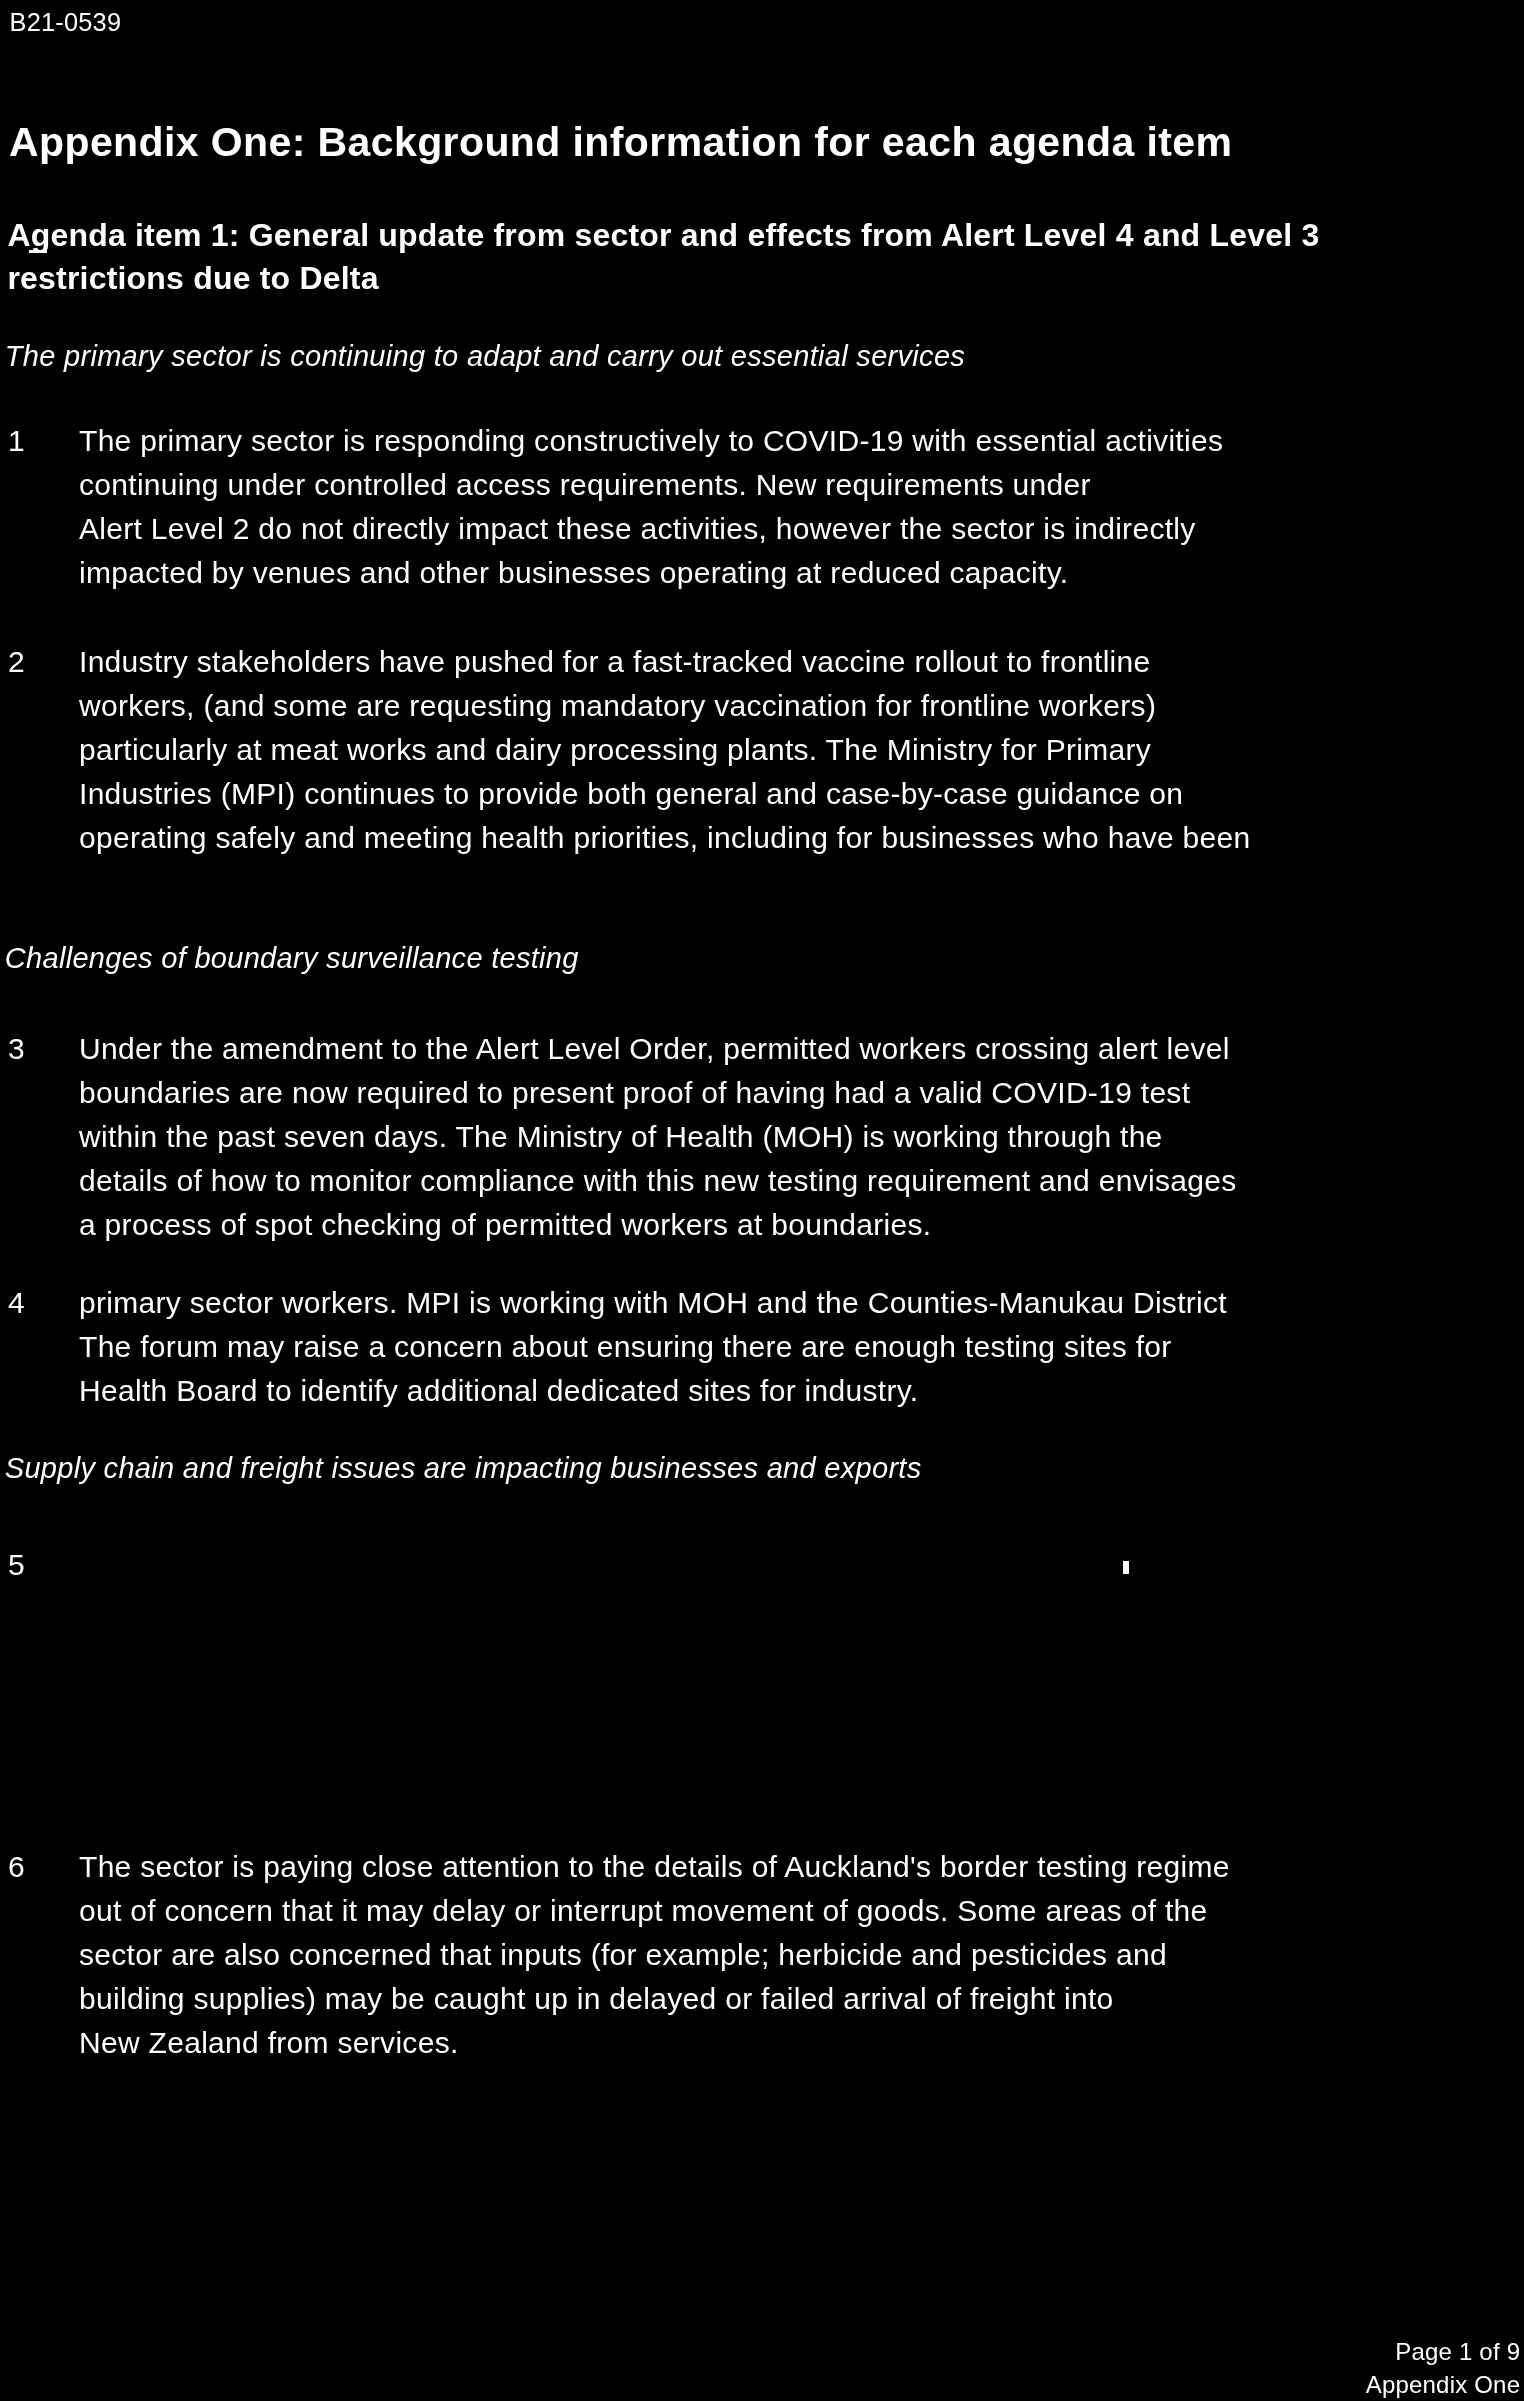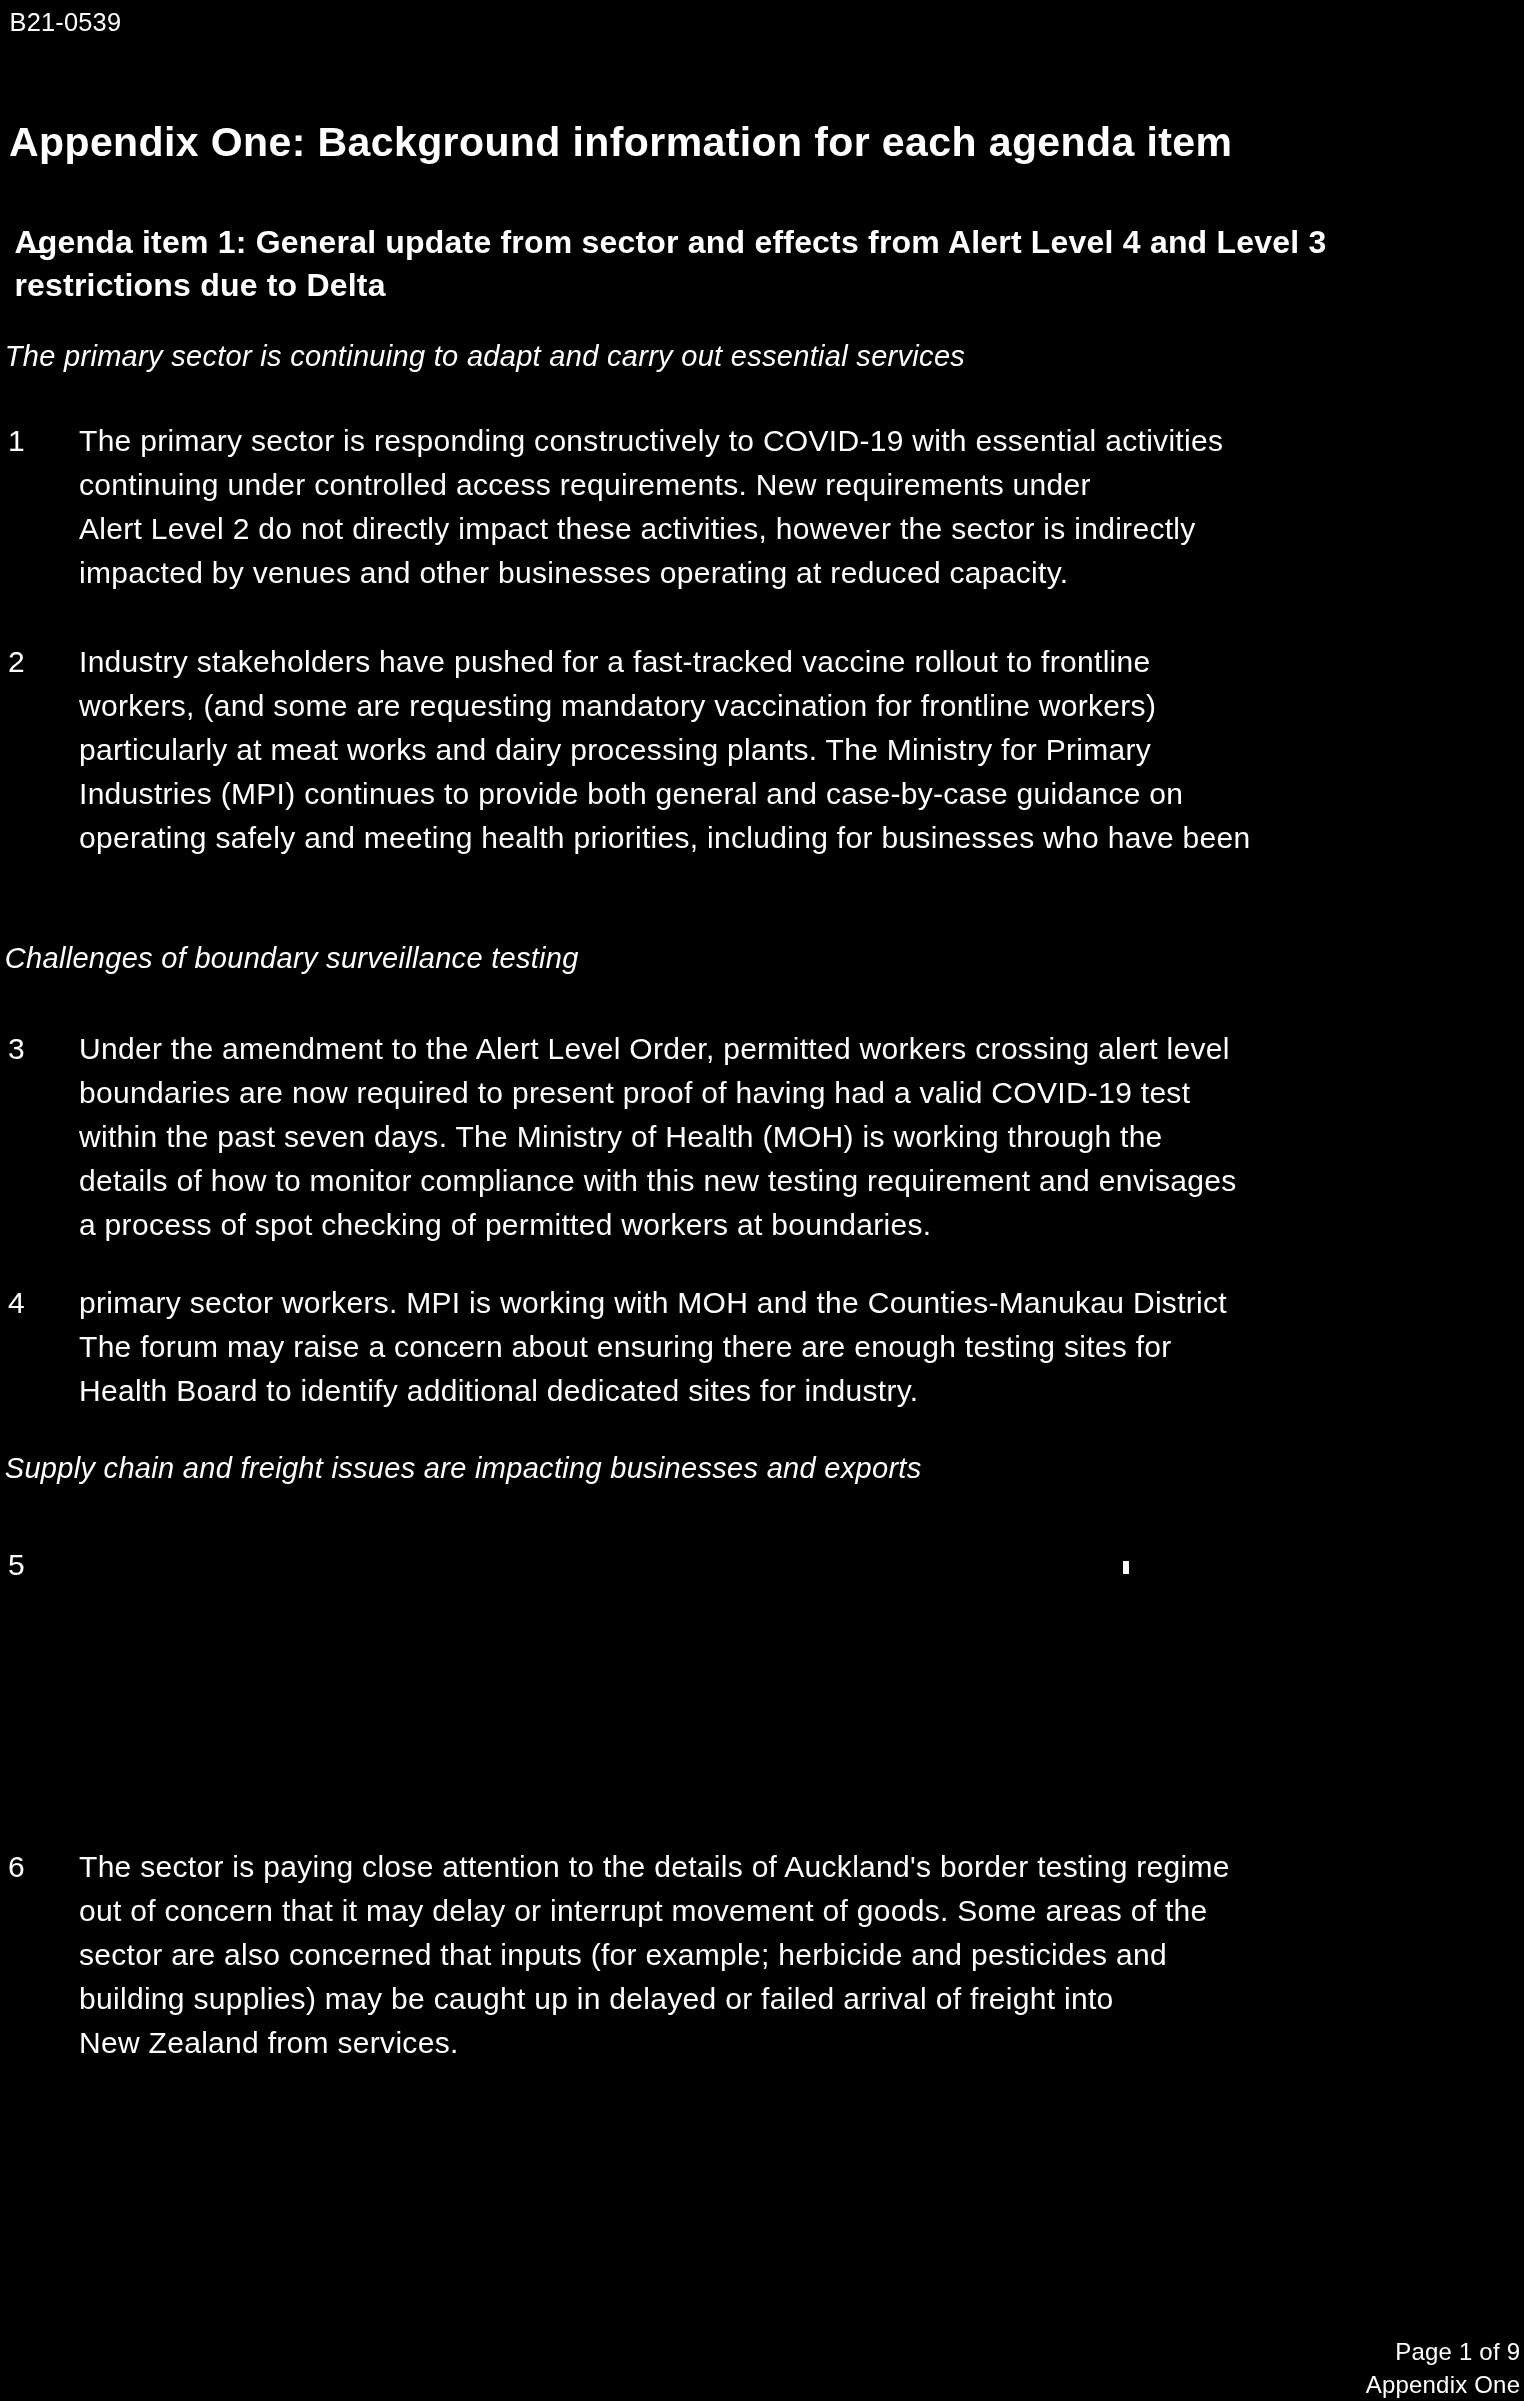--- a/index.html
+++ b/index.html
@@ -16,21 +16,21 @@
   .doc-ref {
     position: absolute; top: 8px; left: 9.5px;
     font-size: 25.4px; letter-spacing: 0.2px;
   }
   .title {
     position: absolute; top: 111px; left: 1px; margin: 8px;
     font-size: 41px; font-weight: bold; letter-spacing: 0.4px;
     white-space: nowrap;
   }
   .agenda-heading {
-    position: absolute; top: 213px; left: 6.4px; margin: 8px;
+    position: absolute; top: 213px; left: 6.4px; margin: 1px;
     font-size: 32px; font-weight: bold; line-height: 43px;
     letter-spacing: 0.2px;
   }
   .agenda-heading .hline { white-space: nowrap; }
   .sec-heading {
     position: absolute; left: 4.8px; margin: 0;
     font-size: 29px; font-style: italic; font-weight: normal;
     letter-spacing: 0.3px; white-space: nowrap;
   }
   #sh1 { top: 340px; }

